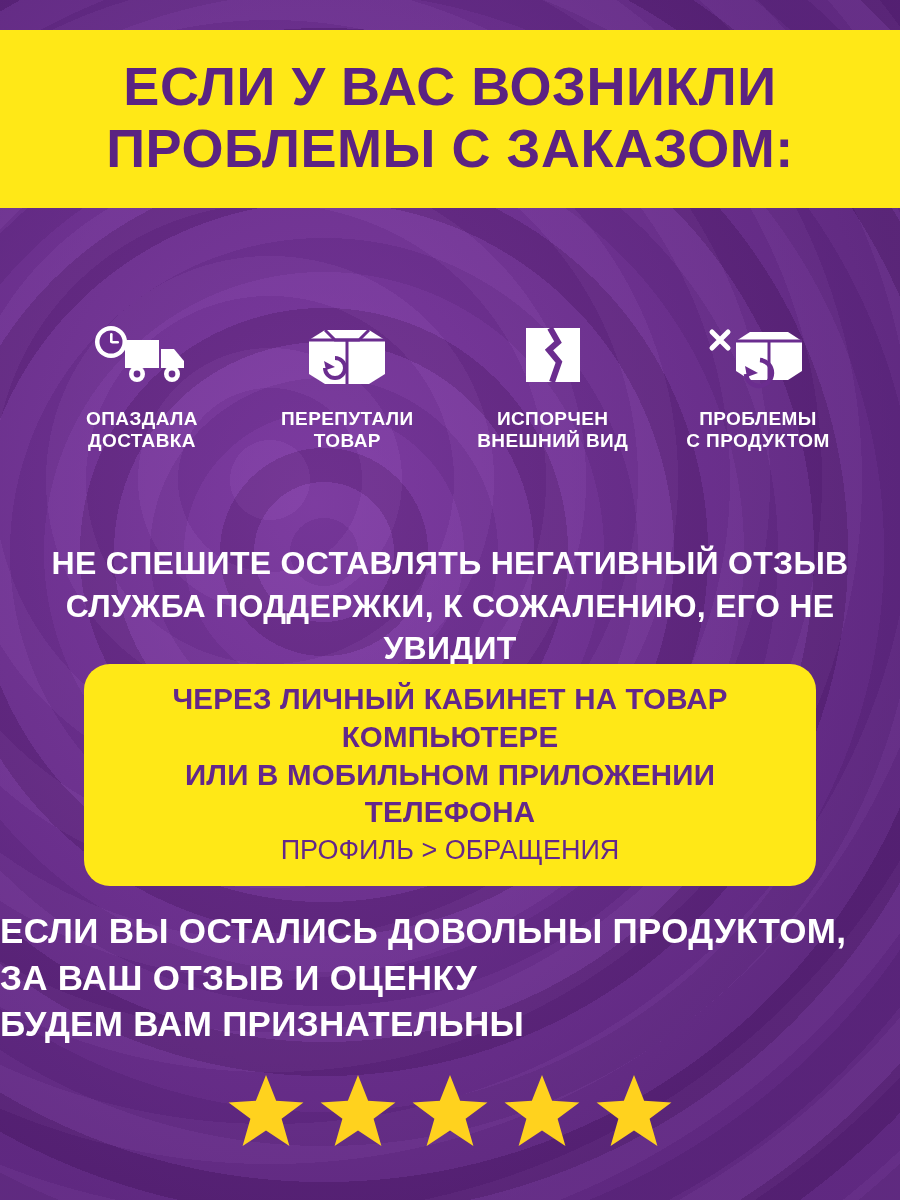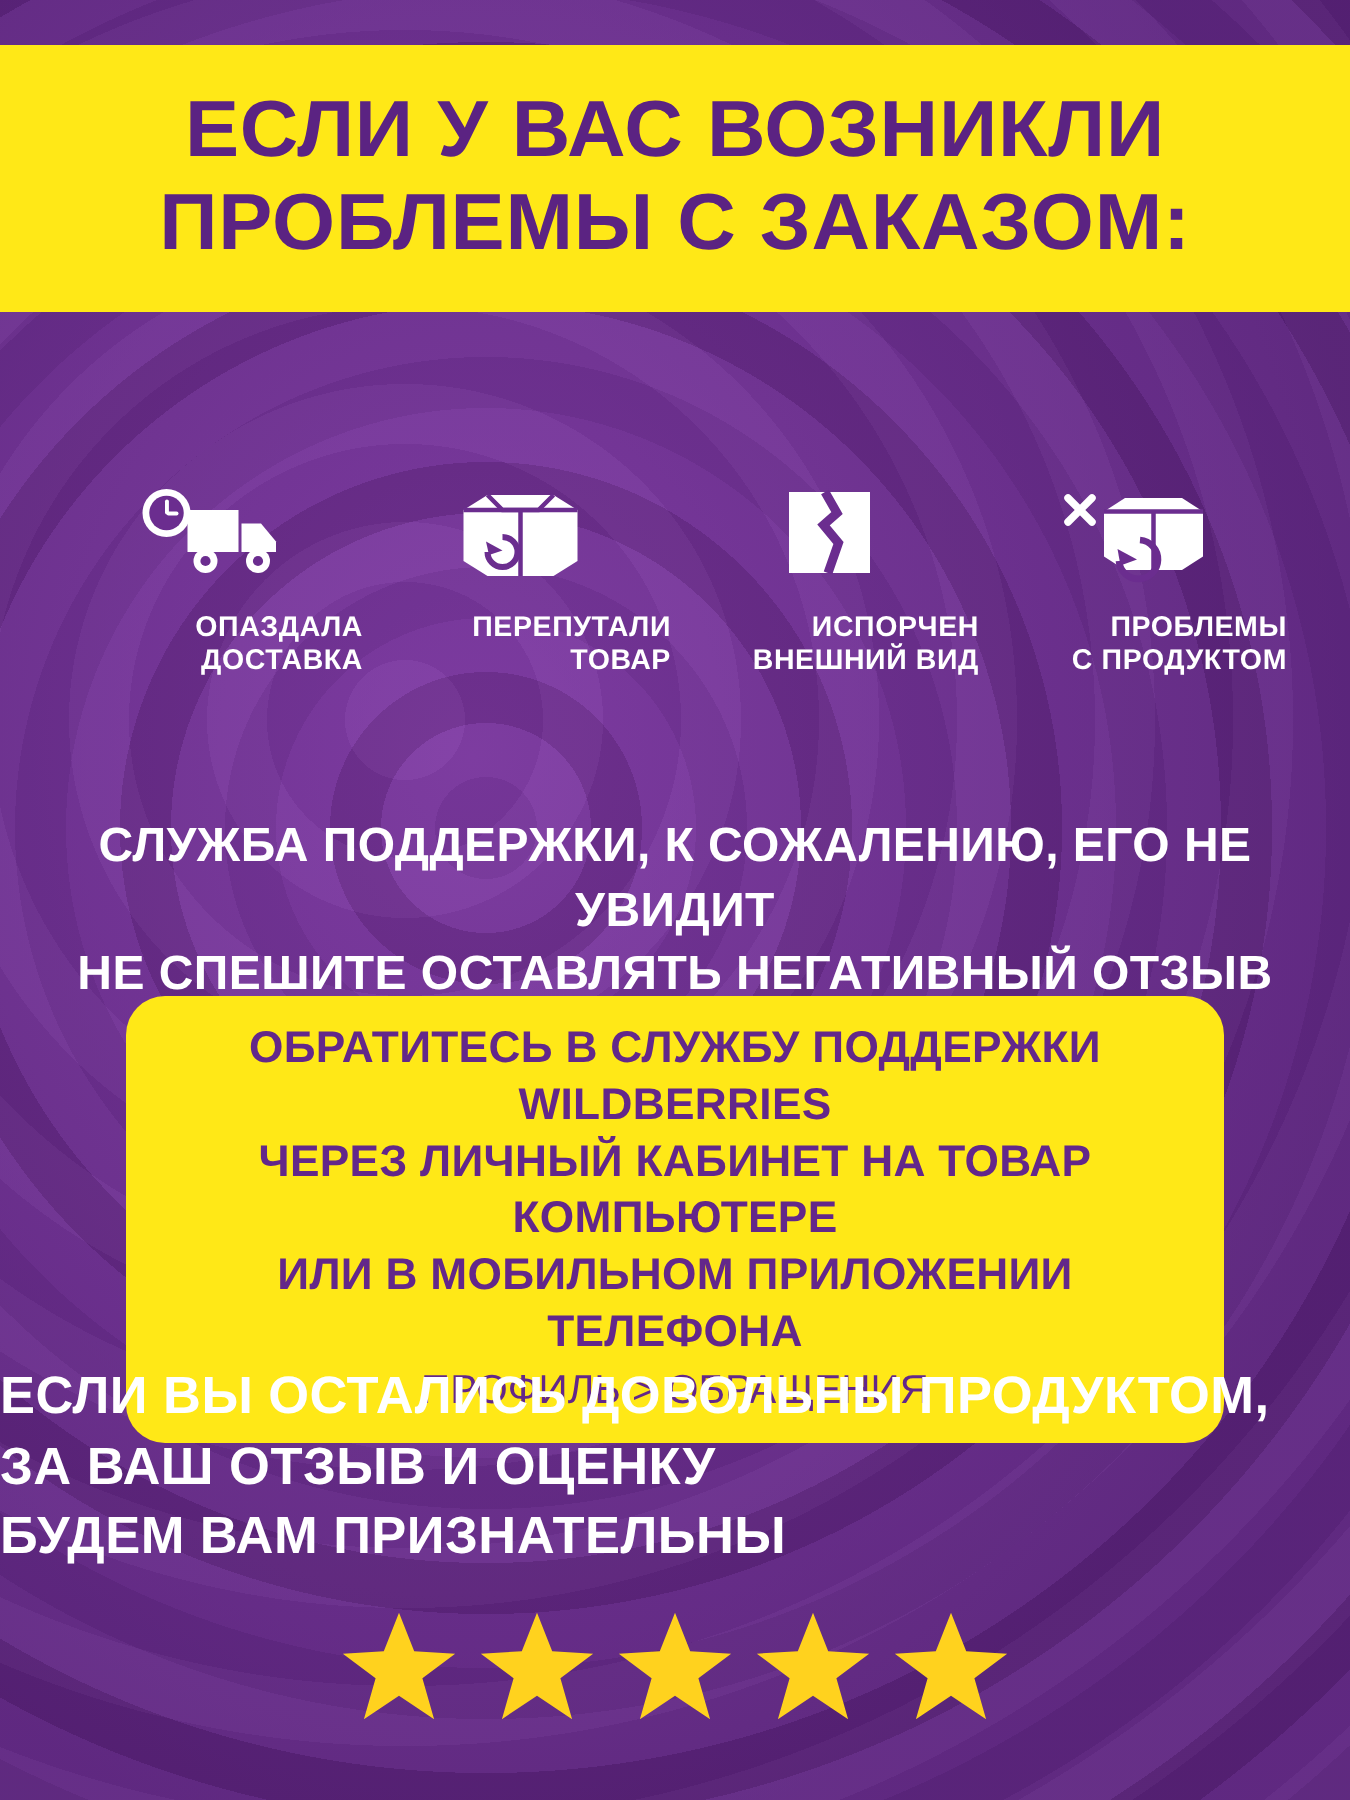--- a/index.html
+++ b/index.html
@@ -72,21 +72,21 @@
   .icon-row {
     position: absolute;
     top: 312px;
     left: 42px;
     width: 816px;
     display: flex;
     justify-content: space-between;
   }
   .icon-cell {
     width: 200px;
-    text-align: right;
+    text-align: center;
     color: #ffffff;
   }
   .icon-art {
     height: 86px;
     display: flex;
     align-items: center;
     justify-content: center;
   }
   .icon-caption {
     margin-top: 10px;
@@ -248,26 +248,25 @@
             <path d="M43 50 l2 11 l11 -4 z" fill="#6b2d8f"></path>
           </svg>
         </div>
         <div class="icon-caption">ПРОБЛЕМЫ
 С ПРОДУКТОМ</div>
       </div>
 
     </div>
 
     <div class="mid-text">
+      <div>НЕ СПЕШИТЕ ОСТАВЛЯТЬ НЕГАТИВНЫЙ ОТЗЫВ</div>
       <div>СЛУЖБА ПОДДЕРЖКИ, К СОЖАЛЕНИЮ, ЕГО НЕ УВИДИТ</div>
-      <div>НЕ СПЕШИТЕ ОСТАВЛЯТЬ НЕГАТИВНЫЙ ОТЗЫВ</div>
     </div>
 
     <div class="callout">
-      <div class="callout-line">ОБРАТИТЕСЬ В СЛУЖБУ ПОДДЕРЖКИ WILDBERRIES</div>
       <div class="callout-line">ЧЕРЕЗ ЛИЧНЫЙ КАБИНЕТ НА ТОВАР КОМПЬЮТЕРЕ</div>
       <div class="callout-line">ИЛИ В МОБИЛЬНОМ ПРИЛОЖЕНИИ ТЕЛЕФОНА</div>
       <div class="callout-sub">ПРОФИЛЬ &gt; ОБРАЩЕНИЯ</div>
     </div>
 
     <div class="bottom-text">
       <div>ЕСЛИ ВЫ ОСТАЛИСЬ ДОВОЛЬНЫ ПРОДУКТОМ,</div>
       <div>ЗА ВАШ ОТЗЫВ И ОЦЕНКУ</div>
       <div>БУДЕМ ВАМ ПРИЗНАТЕЛЬНЫ</div>
     </div>

